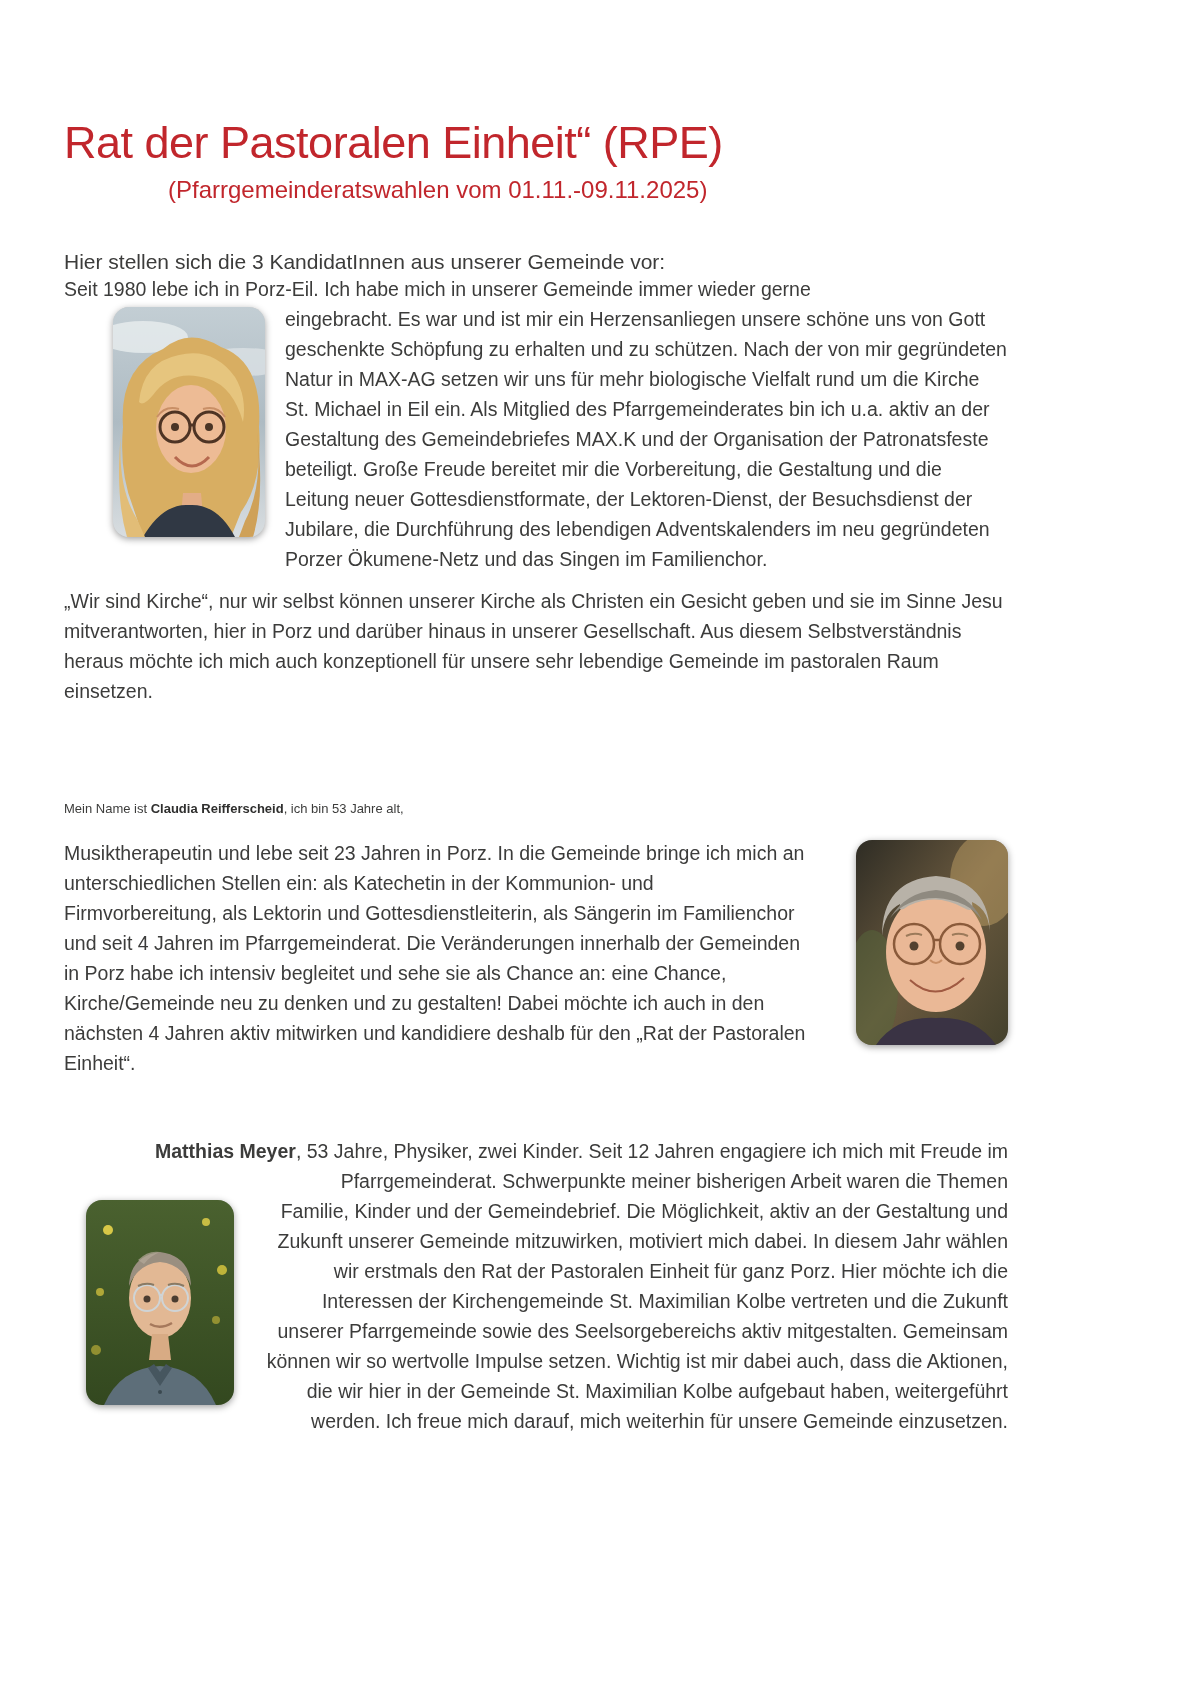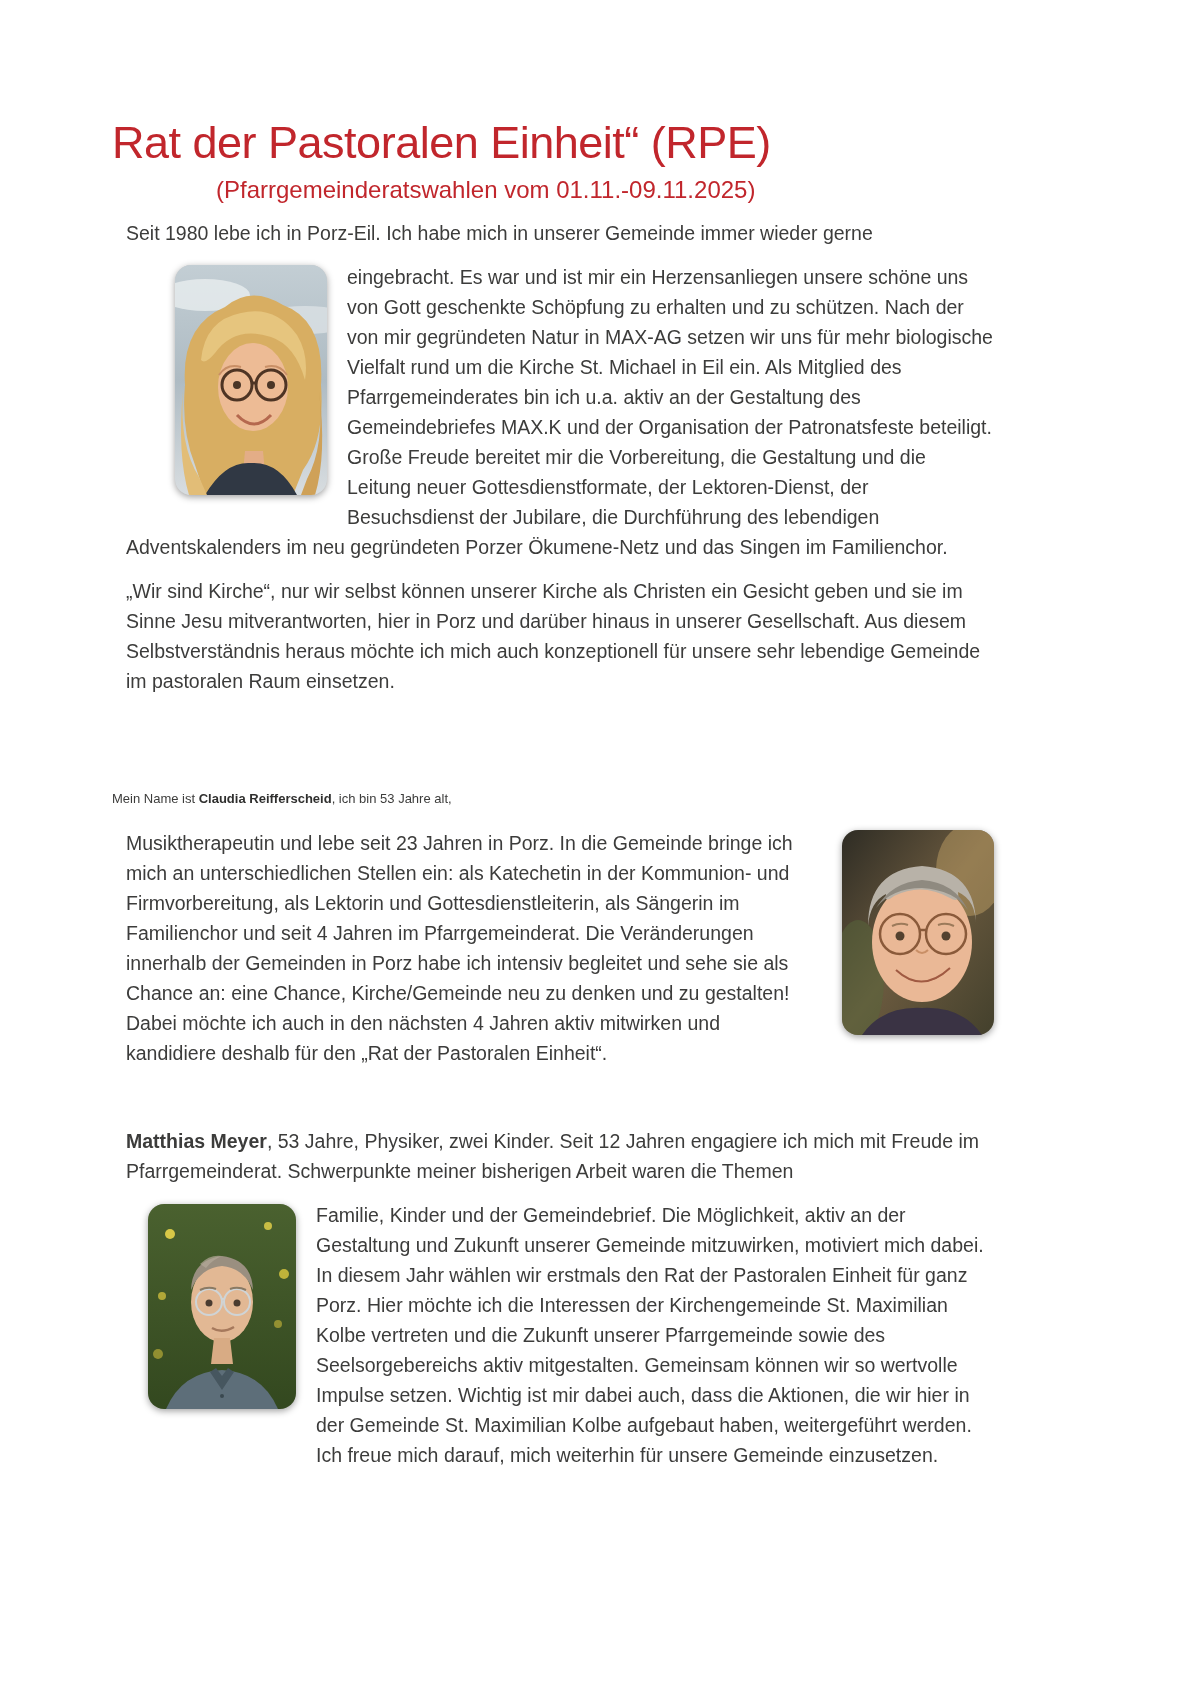--- a/index.html
+++ b/index.html
@@ -6,62 +6,63 @@
     --red:#C1262C;
     --ink:#3C3C3B;
   }
   *{box-sizing:border-box;}
   html,body{margin:0;padding:0;}
   body{
     width:1190px;height:1683px;background:#ffffff;
     font-family:"Liberation Sans", sans-serif;color:var(--ink);
     overflow:hidden;
   }
-  .page{padding:118px 182px 0 112px;}
+  .page{padding:118px 182px 0 64px;}
 
   .doc-title{
     margin:0;font-size:45px;font-weight:500;color:var(--red);
     letter-spacing:-0.5px;line-height:1.1;
   }
   .doc-subtitle{
     margin:8px 0 0 104px;font-size:24px;color:var(--red);font-weight:400;
   }
   .intro-line{margin:46px 0 0;font-size:21px;}
 
   .name-line{margin:32px 0 8px;font-size:20px;}
   .name-line strong, .claudia-heading strong{font-weight:bold;color:#2f2f2e;}
 
-  .body-text{font-size:19.5px;line-height:30px;margin:14px;}
+  .body-text{font-size:19.5px;line-height:30px;margin:0;}
   .clearfix::after{content:"";display:block;clear:both;}
 
   figure{margin:0;}
   .photo{
     border-radius:16px;overflow:hidden;
     box-shadow:0 2px 7px rgba(0,0,0,0.38);
     background:#ccc;
   }
   .photo svg{display:block;width:100%;height:100%;}
 
   .photo-rita{float:left;width:152px;height:230px;margin:3px 20px 12px 49px;}
   .photo-claudia{float:right;width:152px;height:205px;margin:2px 0 10px 48px;}
   .photo-matthias{float:left;width:148px;height:205px;margin:4px 20px 35px 22px;}
 
   .rita-para2{margin-top:12px;}
   .claudia-section{margin-top:88px;}
   .claudia-heading{font-size:13px;line-height:30px;margin:0 0 14px;}
-  .matthias-section{margin-top:58px;}
+  .matthias-section{margin-top:58px;text-align:right;}
 </style>
 </head>
 <body>
 
 <div class="page">
 
   <h1 class="doc-title">Rat der Pastoralen Einheit“ (RPE)</h1>
   <div class="doc-subtitle">(Pfarrgemeinderatswahlen vom 01.11.-09.11.2025)</div>
 
+  <p class="intro-line">Hier stellen sich die 3 KandidatInnen aus unserer Gemeinde vor:</p>
 
   <section>
 
     <p class="body-text">Seit 1980 lebe ich in Porz-Eil. Ich habe mich in unserer Gemeinde immer wieder gerne</p>
 
     <div class="body-text clearfix">
       <figure class="photo photo-rita">
         <svg viewBox="0 0 152 230" xmlns="http://www.w3.org/2000/svg" aria-hidden="true">
           <defs>
             <linearGradient id="skyR" x1="0" y1="0" x2="0" y2="1">

